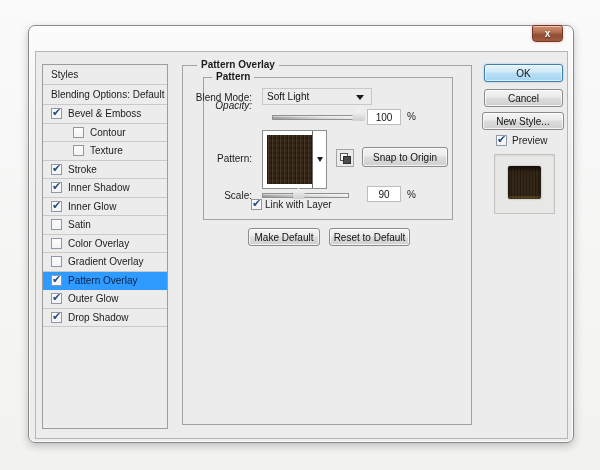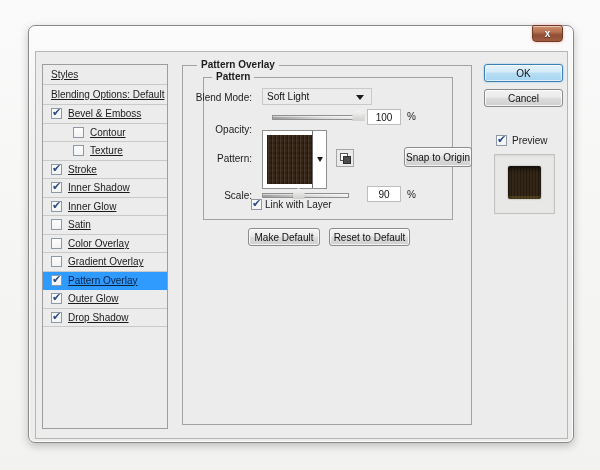--- a/index.html
+++ b/index.html
@@ -21,21 +21,21 @@
     background:#ececec;border:1px solid #b6b6b4;}
 
   
   .sidebar{position:absolute;left:6px;top:12px;width:126px;height:365px;
     background:#ececec;border:1px solid #9d9d9b;overflow:hidden;}
   .sb-row{position:relative;display:flex;align-items:center;font-size:10px;color:#1b1b1b;
     border-bottom:1px solid #c9c9c7;padding-left:8px;height:18.5px;cursor:pointer;}
   .sb-row.hdr{height:20px;}
   .sb-row.indent{padding-left:30px;}
   .sb-row.selected{background:#2f9aff;border-bottom-color:#2f9aff;color:#0a2140;}
-  .sb-row .lbl{margin-left:6px;white-space:nowrap;text-decoration:underline;}
+  .sb-row .lbl{margin-left:6px;white-space:nowrap;}
   .sb-row.hdr .lbl{margin-left:0;}
 
   
   .cb{display:inline-block;width:11px;height:11px;background:linear-gradient(180deg,#fdfdfd,#f2f3f4);
     border:1px solid #8d99a7;position:relative;flex:0 0 auto;}
   .cb.checked::after{content:"\2714";position:absolute;left:0px;top:-3px;
     font-size:11px;color:#2b4d86;}
 
   
   .groupbox{position:absolute;border:1px solid #a2a2a0;}
@@ -99,24 +99,24 @@
   .preview-row .lbl{margin-left:5px;}
   .preview-panel{position:absolute;left:458px;top:102px;width:61px;height:60px;
     background:#e8e8e6;border:1px solid #c2c2c0;box-shadow:inset 0 1px 2px rgba(0,0,0,.08);}
   .preview-square{position:absolute;left:13px;top:11px;width:33px;height:33px;border-radius:2px;
     background:#352718;
     background-image:repeating-linear-gradient(90deg,rgba(0,0,0,.3) 0 1px,transparent 1px 3px);
     box-shadow:inset 0 3px 4px rgba(0,0,0,.65), inset 0 -3px 0 rgba(125,112,40,.35), 0 0 2px rgba(0,0,0,.35);}
 
   
   .blend-label{top:14px;text-align:right;}
-  .opacity-label{top:46px;}
+  .opacity-label{top:22px;font-style:italic;}
   .pattern-label{top:75px;padding-left:8px;}
   .scale-label{top:112px;}
-  .snap-btn{left:158px;top:69px;width:68px;height:20px;margin-left:42px;}
+  .snap-btn{left:158px;top:69px;width:86px;height:20px;}
   .makedefault-btn{left:65px;top:162px;width:72px;height:18px;}
   .resetdefault-btn{left:146px;top:162px;width:81px;height:18px;}
   .link-row{position:absolute;left:47px;top:121px;display:flex;align-items:center;font-size:10px;color:#1b1b1b;}
   .link-row .lbl{margin-left:3px;}
 </style>
 </head>
 <body>
 
 <div class="dialog">
   <div class="title">Layer Style</div>
@@ -224,20 +224,21 @@
           <span class="lbl">Link with Layer</span>
         </div>
       </div>
 
       <div class="btn makedefault-btn">Make Default</div>
       <div class="btn resetdefault-btn">Reset to Default</div>
     </div>
 
     <div class="btn default-btn ok-btn">OK</div>
     <div class="btn cancel-btn">Cancel</div>
+    <div class="btn newstyle-btn">New Style...</div>
 
     <div class="preview-row">
       <span class="cb checked" id="preview-cb"></span>
       <span class="lbl">Preview</span>
     </div>
 
     <div class="preview-panel">
       <div class="preview-square"></div>
     </div>
 

